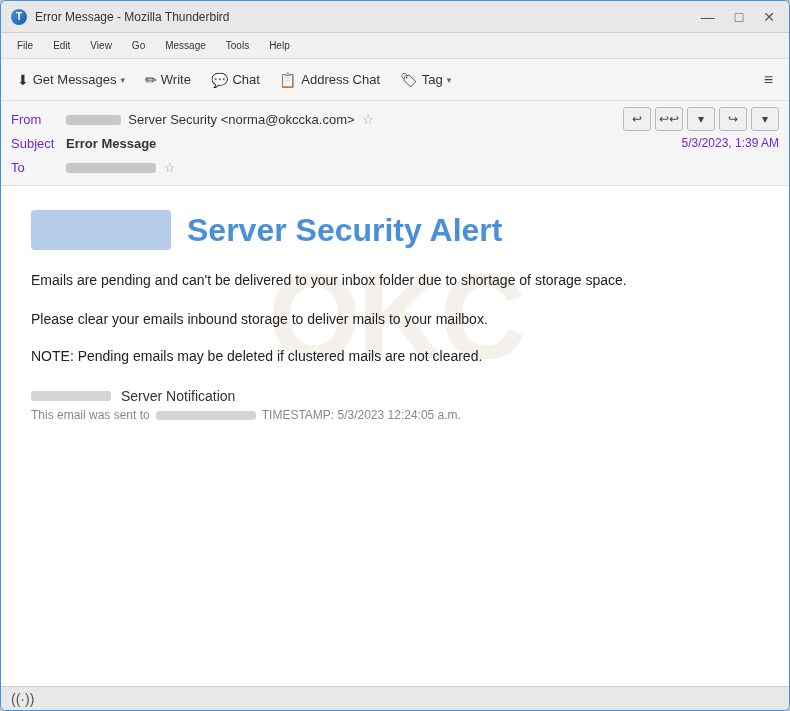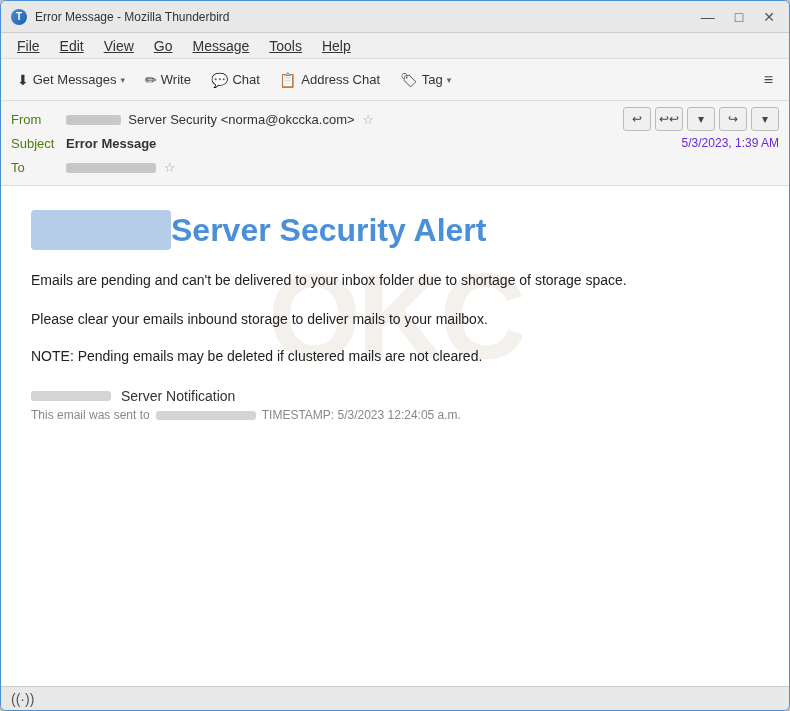--- a/index.html
+++ b/index.html
@@ -73,25 +73,24 @@
       display: flex;
       align-items: center;
       padding: 0 8px;
       gap: 4px;
       border-bottom: 1px solid #ddd;
       flex-shrink: 0;
     }
 
     .menu-item {
       padding: 3px 8px;
-      font-size: 14px;
+      font-size: 10px;
       color: #333;
       cursor: pointer;
       border-radius: 3px;
-      text-decoration: underline;
     }
 
     
     .toolbar {
       background: #f5f5f5;
       height: 42px;
       display: flex;
       align-items: center;
       padding: 0 8px;
       gap: 4px;
@@ -139,21 +138,21 @@
     }
 
     .header-row {
       display: flex;
       align-items: center;
       min-height: 24px;
       font-size: 13px;
     }
 
     .header-label {
-      color: #4d7c0f;
+      color: #6d28d9;
       width: 55px;
       flex-shrink: 0;
     }
 
     .header-value {
       flex: 1;
       color: #333;
     }
 
     .header-value strong {
@@ -231,20 +230,21 @@
 
     .email-body-inner {
       position: relative;
       z-index: 1;
     }
 
     
     .email-header-block {
       display: flex;
       align-items: center;
+      gap: 16px;
       margin-bottom: 20px;
     }
 
     .logo-blurred {
       width: 140px;
       height: 40px;
       background: #6b9bd2;
       opacity: 0.5;
       border-radius: 4px;
     }

